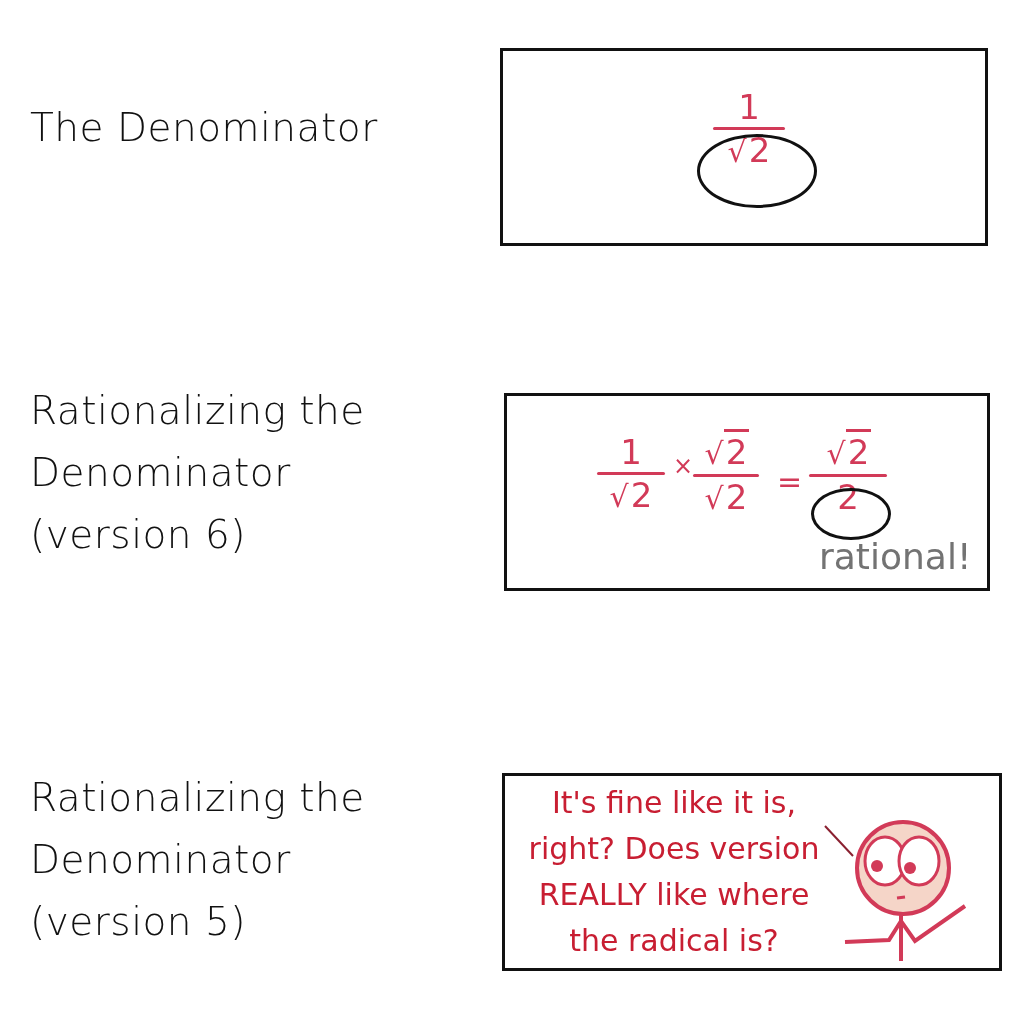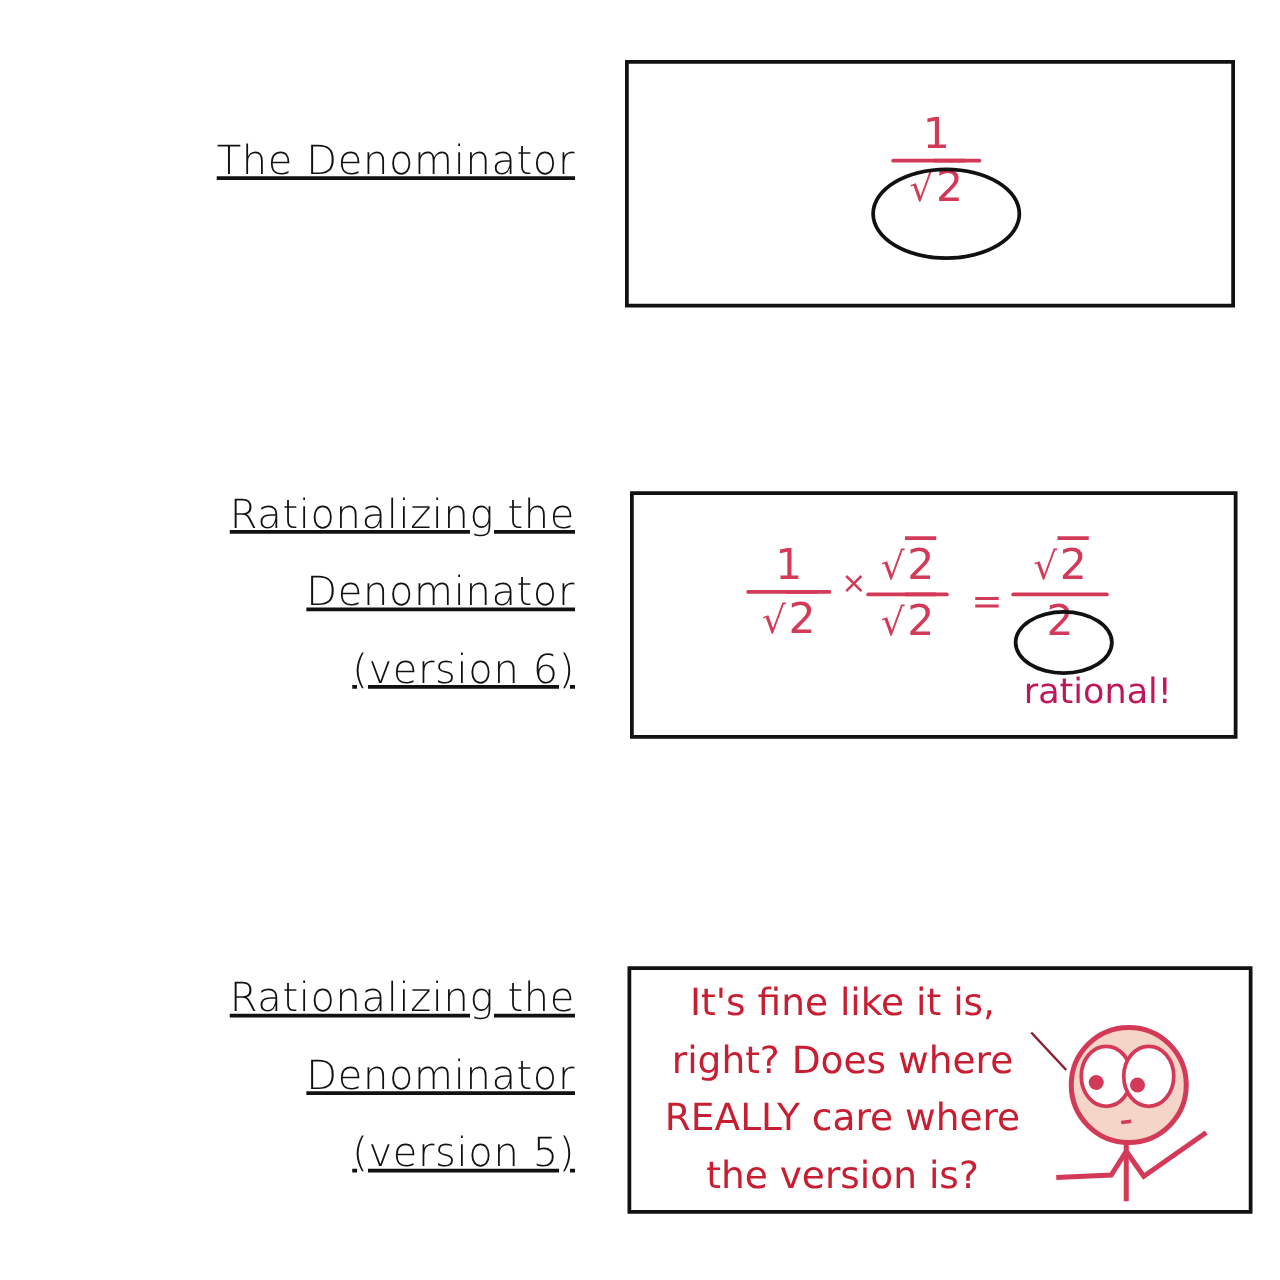--- a/index.html
+++ b/index.html
@@ -1,30 +1,30 @@
 <!DOCTYPE html>
 <html><head>
 <meta charset="utf-8">
 <style>
   html, body { margin:0; padding:0; background:#ffffff; }
   body { width:1024px; height:1024px; position:relative; overflow:hidden;
          font-family:"DejaVu Sans", sans-serif; }
-  .label { position:absolute; color:#111; font-size:32px; line-height:62px;
-           text-align:right; font-family:"DejaVu Sans", sans-serif; font-weight:300; letter-spacing:0.5px;text-decoration:underline; }
+  .label { position:absolute; color:#111; font-size:39px; line-height:62px;
+           text-align:left; font-family:"DejaVu Sans", sans-serif; font-weight:300; letter-spacing:0.5px; }
   .panel { position:absolute; border:3px solid #111; background:#fff; box-sizing:border-box; }
   .frac { position:absolute; display:flex; flex-direction:column; align-items:center; color:#d23a58;
           font-family:"DejaVu Sans", sans-serif; }
   .frac .num, .frac .den { font-size:34px; line-height:40px; }
   .frac .bar { height:3px; background:#d23a58; border-radius:2px; }
   .sq { display:inline-block; position:relative; padding-left:2px; }
   .sq .root { font-size:30px; }
   .sq .rad { border-top:3px solid #d23a58; padding:0 2px; }
   .op { position:absolute; color:#d23a58; font-size:30px; }
   .ellipse { position:absolute; border:3px solid #111; border-radius:50%; box-sizing:border-box; }
-  .note { position:absolute; font-size:28px; color:#be185d; }
+  .note { position:absolute; font-size:36px; color:#737373; }
   .speech { position:absolute; color:#c81e32; font-size:30px; line-height:46px; text-align:center; }
 </style>
 </head>
 <body>
 
 <div class="label" style="left:30px; top:97px; width:430px;">
   <div>The Denominator</div>
 </div>
 <div class="panel" style="left:500px; top:48px; width:488px; height:198px;">
   <div class="frac" style="left:210px; top:36px;">
@@ -65,23 +65,23 @@
 </div>
 
 <div class="label" style="left:30px; top:767px; width:430px;">
   <div>Rationalizing the</div>
   <div>Denominator</div>
   <div>(version 5)</div>
 </div>
 <div class="panel" style="left:502px; top:773px; width:500px; height:198px;">
   <div class="speech" style="left:4px; top:4px; width:330px;">
     <div>It's fine like it is,</div>
-    <div>right? Does where</div>
-    <div>REALLY care where</div>
-    <div>the version is?</div>
+    <div>right? Does version</div>
+    <div>REALLY like where</div>
+    <div>the radical is?</div>
   </div>
   <svg style="position:absolute; left:310px; top:30px;" width="170" height="160" viewBox="0 0 170 160">
     <line x1="10" y1="20" x2="38" y2="50" stroke="#8a2030" stroke-width="2"></line>
     <circle cx="88" cy="62" r="46" fill="#f5d5c8" stroke="#d23a58" stroke-width="4"></circle>
     <ellipse cx="70" cy="55" rx="20" ry="24" fill="#fff" stroke="#d23a58" stroke-width="3"></ellipse>
     <ellipse cx="104" cy="55" rx="20" ry="24" fill="#fff" stroke="#d23a58" stroke-width="3"></ellipse>
     <circle cx="62" cy="60" r="6" fill="#d23a58"></circle>
     <circle cx="95" cy="62" r="6" fill="#d23a58"></circle>
     <line x1="82" y1="92" x2="90" y2="91" stroke="#d23a58" stroke-width="3"></line>
     <line x1="86" y1="108" x2="86" y2="155" stroke="#d23a58" stroke-width="4"></line>

